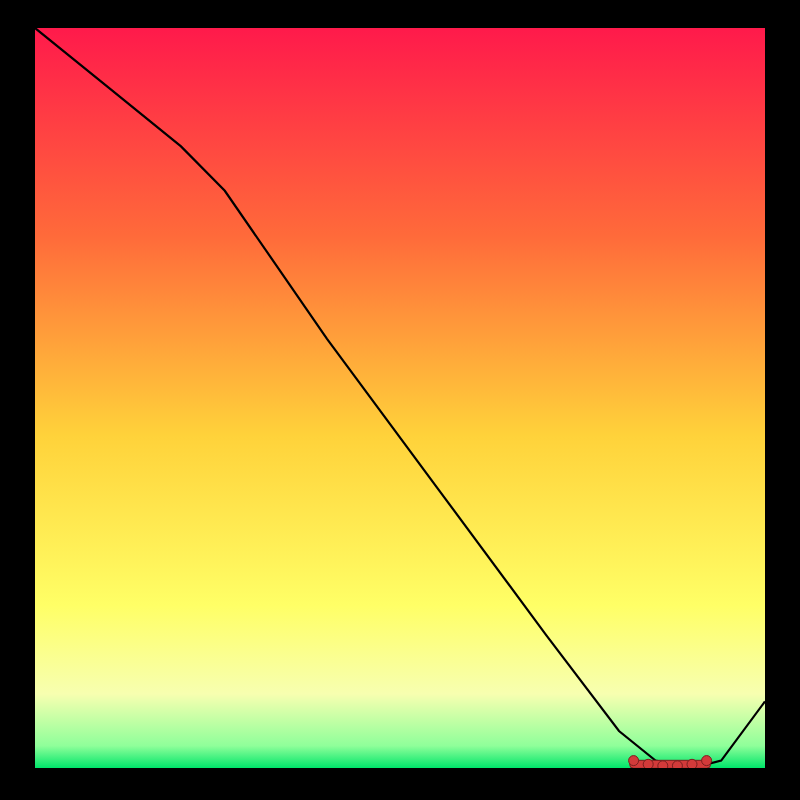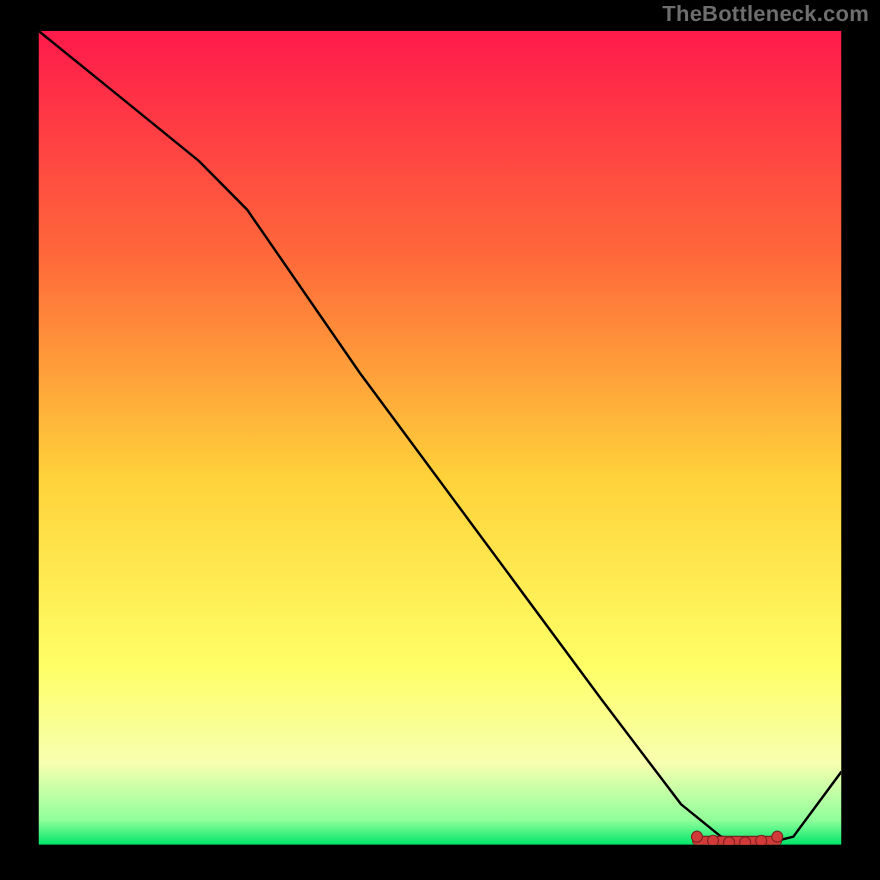--- a/index.html
+++ b/index.html
@@ -35,21 +35,20 @@
     height: 740px;
   }
   svg {
     display: block;
   }
 </style>
 </head>
 <body>
 
 <div class="frame">
-  <div class="attribution">TheBottleneck.com</div>
 
   <div class="plot-wrap">
     <svg id="chart-svg" viewBox="0 0 730 740" width="730" height="740">
       <defs>
         <linearGradient id="bg-grad" x1="0" y1="0" x2="0" y2="1">
             <stop offset="0%" stop-color="#ff1a4b"></stop>
             <stop offset="28%" stop-color="#ff6a3a"></stop>
             <stop offset="55%" stop-color="#ffd23a"></stop>
             <stop offset="78%" stop-color="#ffff66"></stop>
             <stop offset="90%" stop-color="#f7ffb0"></stop>

